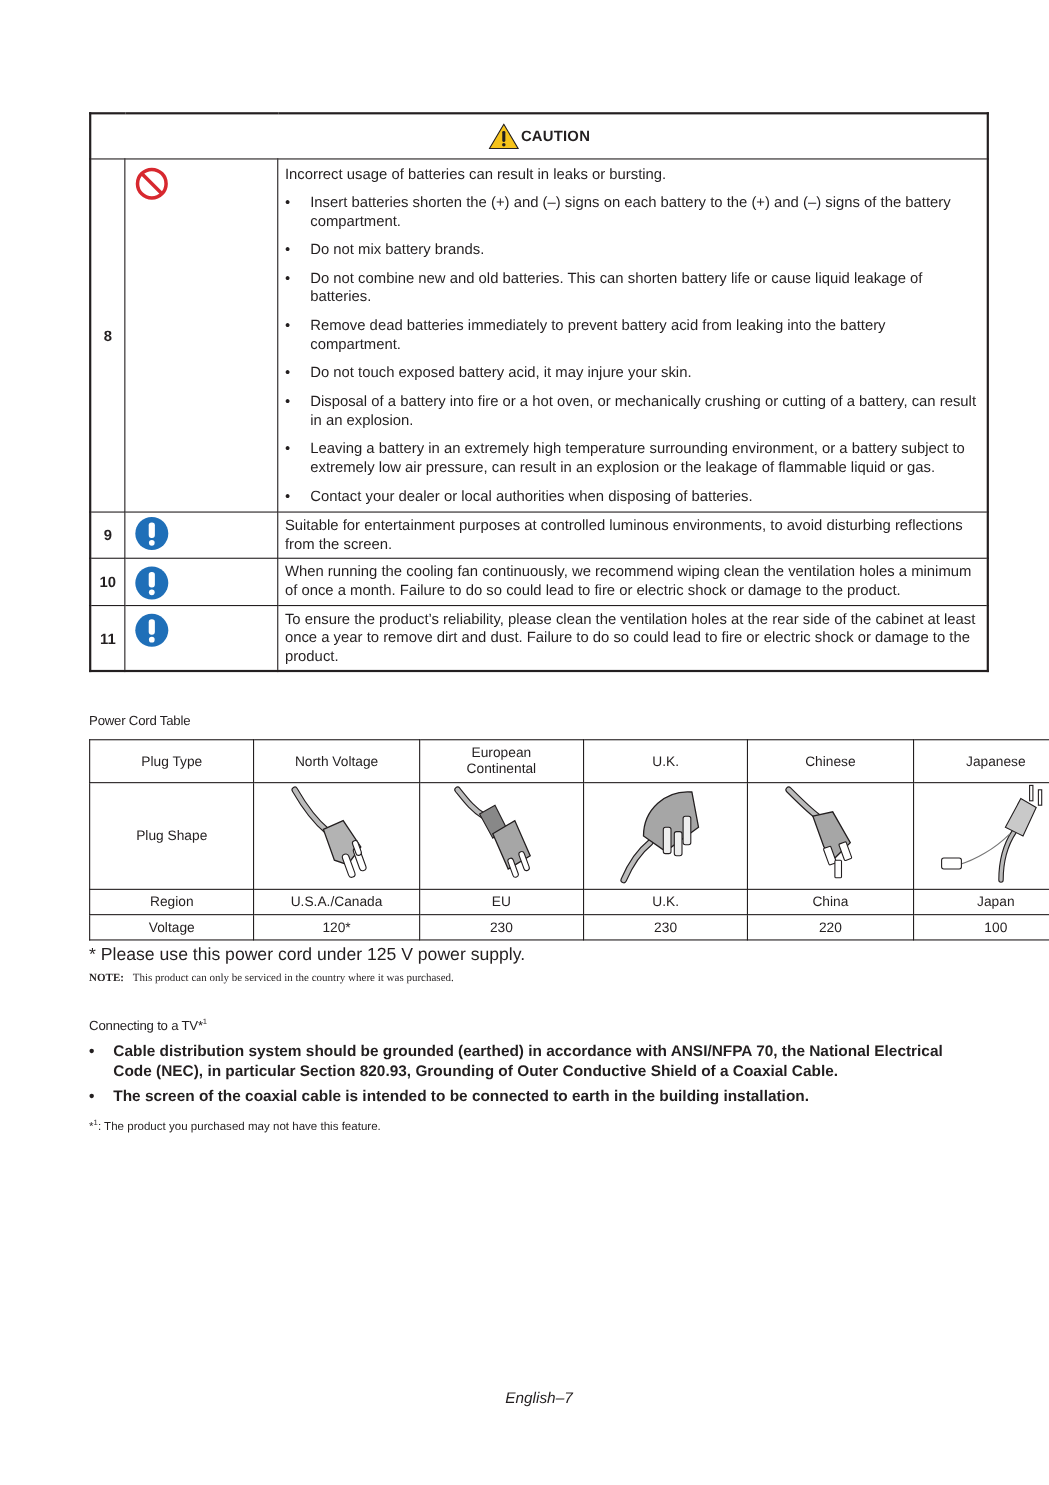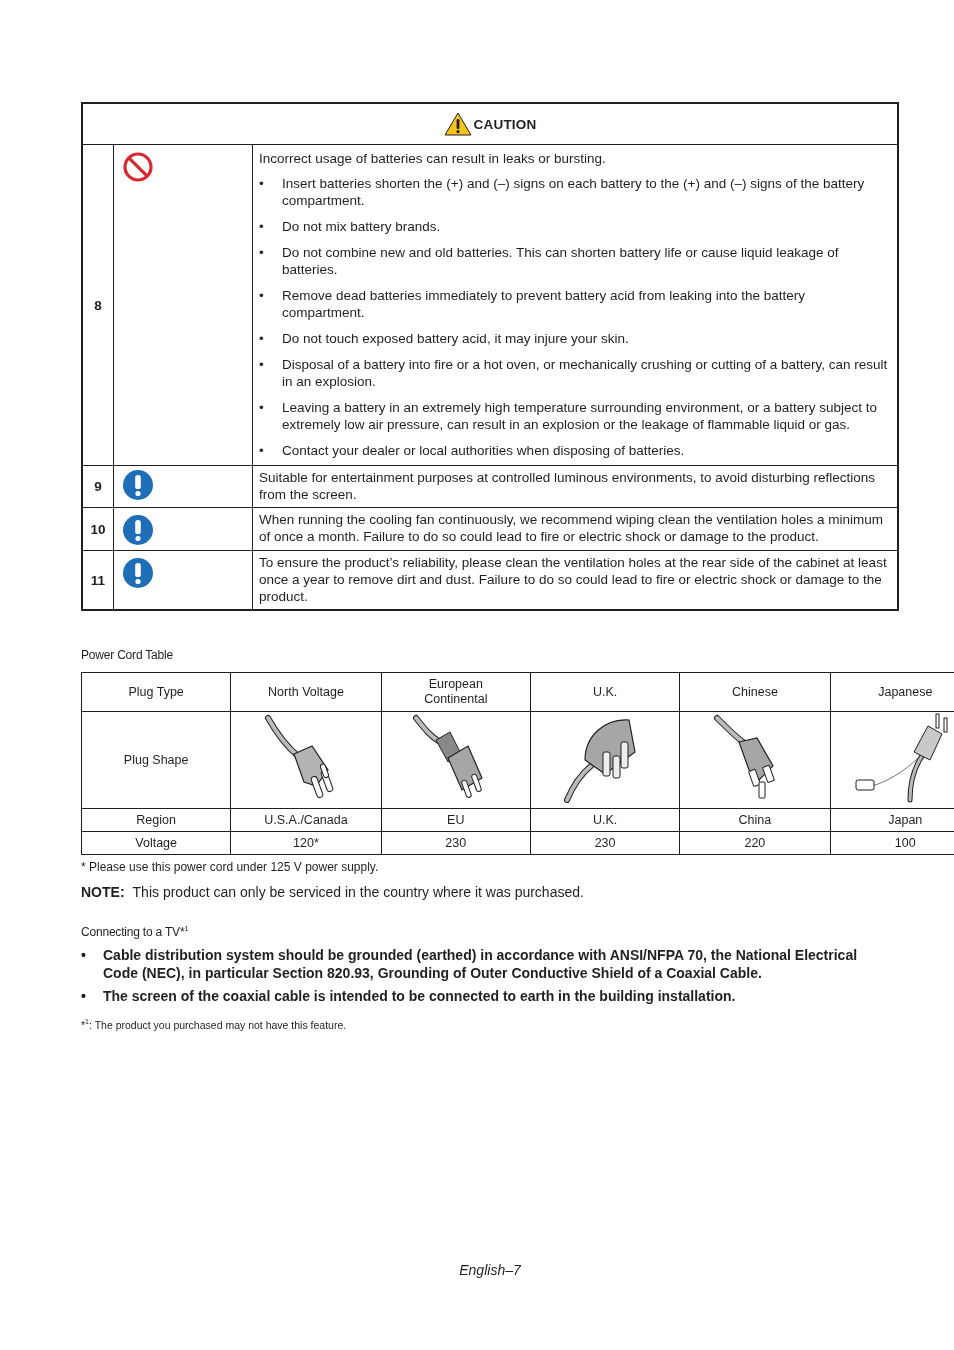--- a/index.html
+++ b/index.html
@@ -24,22 +24,22 @@
   .icon-cell.mid { vertical-align: middle !important; padding: 2px 0 2px 8px; }
 
   
   .section-title { position: absolute; left: 68px; font-weight: normal; font-size: 12px; letter-spacing: -0.2px; }
   .cord-table { position: absolute; left: 68px; top: 672px; width: 900px; border-collapse: collapse; }
   .cord-table td { border: 1px solid #231f20; text-align: center; vertical-align: middle; font-size: 12.5px; line-height: 15px; padding: 0; }
   .cord-table .hdr td { height: 38px; }
   .cord-table .shape td { height: 96px; }
   .cord-table .region td, .cord-table .volt td { height: 22px; }
 
-  .footnote { position: absolute; left: 68px; font-size: 12px; }
-  .note { position: absolute; left: 68px; top: 884px; font-size: 14px; }
+  .footnote { position: absolute; left: 68px; font-size: 16px; }
+  .note { position: absolute; left: 68px; top: 884px; font-size: 10px; font-family: Liberation Serif, serif; }
   .note b { margin-right: 8px; }
   .bullets { position: absolute; left: 68px; top: 946px; width: 800px; font-size: 14px; line-height: 18px; margin: 0; padding: 0; list-style: none; font-weight: bold; }
   .bullets li { position: relative; padding-left: 22px; margin-bottom: 5px; }
   .bullets li::before { content: "•"; position: absolute; left: 0; top: 0; }
   .tiny { position: absolute; left: 68px; top: 1018px; font-size: 10.5px; }
   .sup { font-size: 7px; vertical-align: super; }
   .pageno { position: absolute; left: 0; width: 954px; top: 1262px; text-align: center; font-size: 14px; font-style: italic; }
 </style>
 </head>
 <body>

